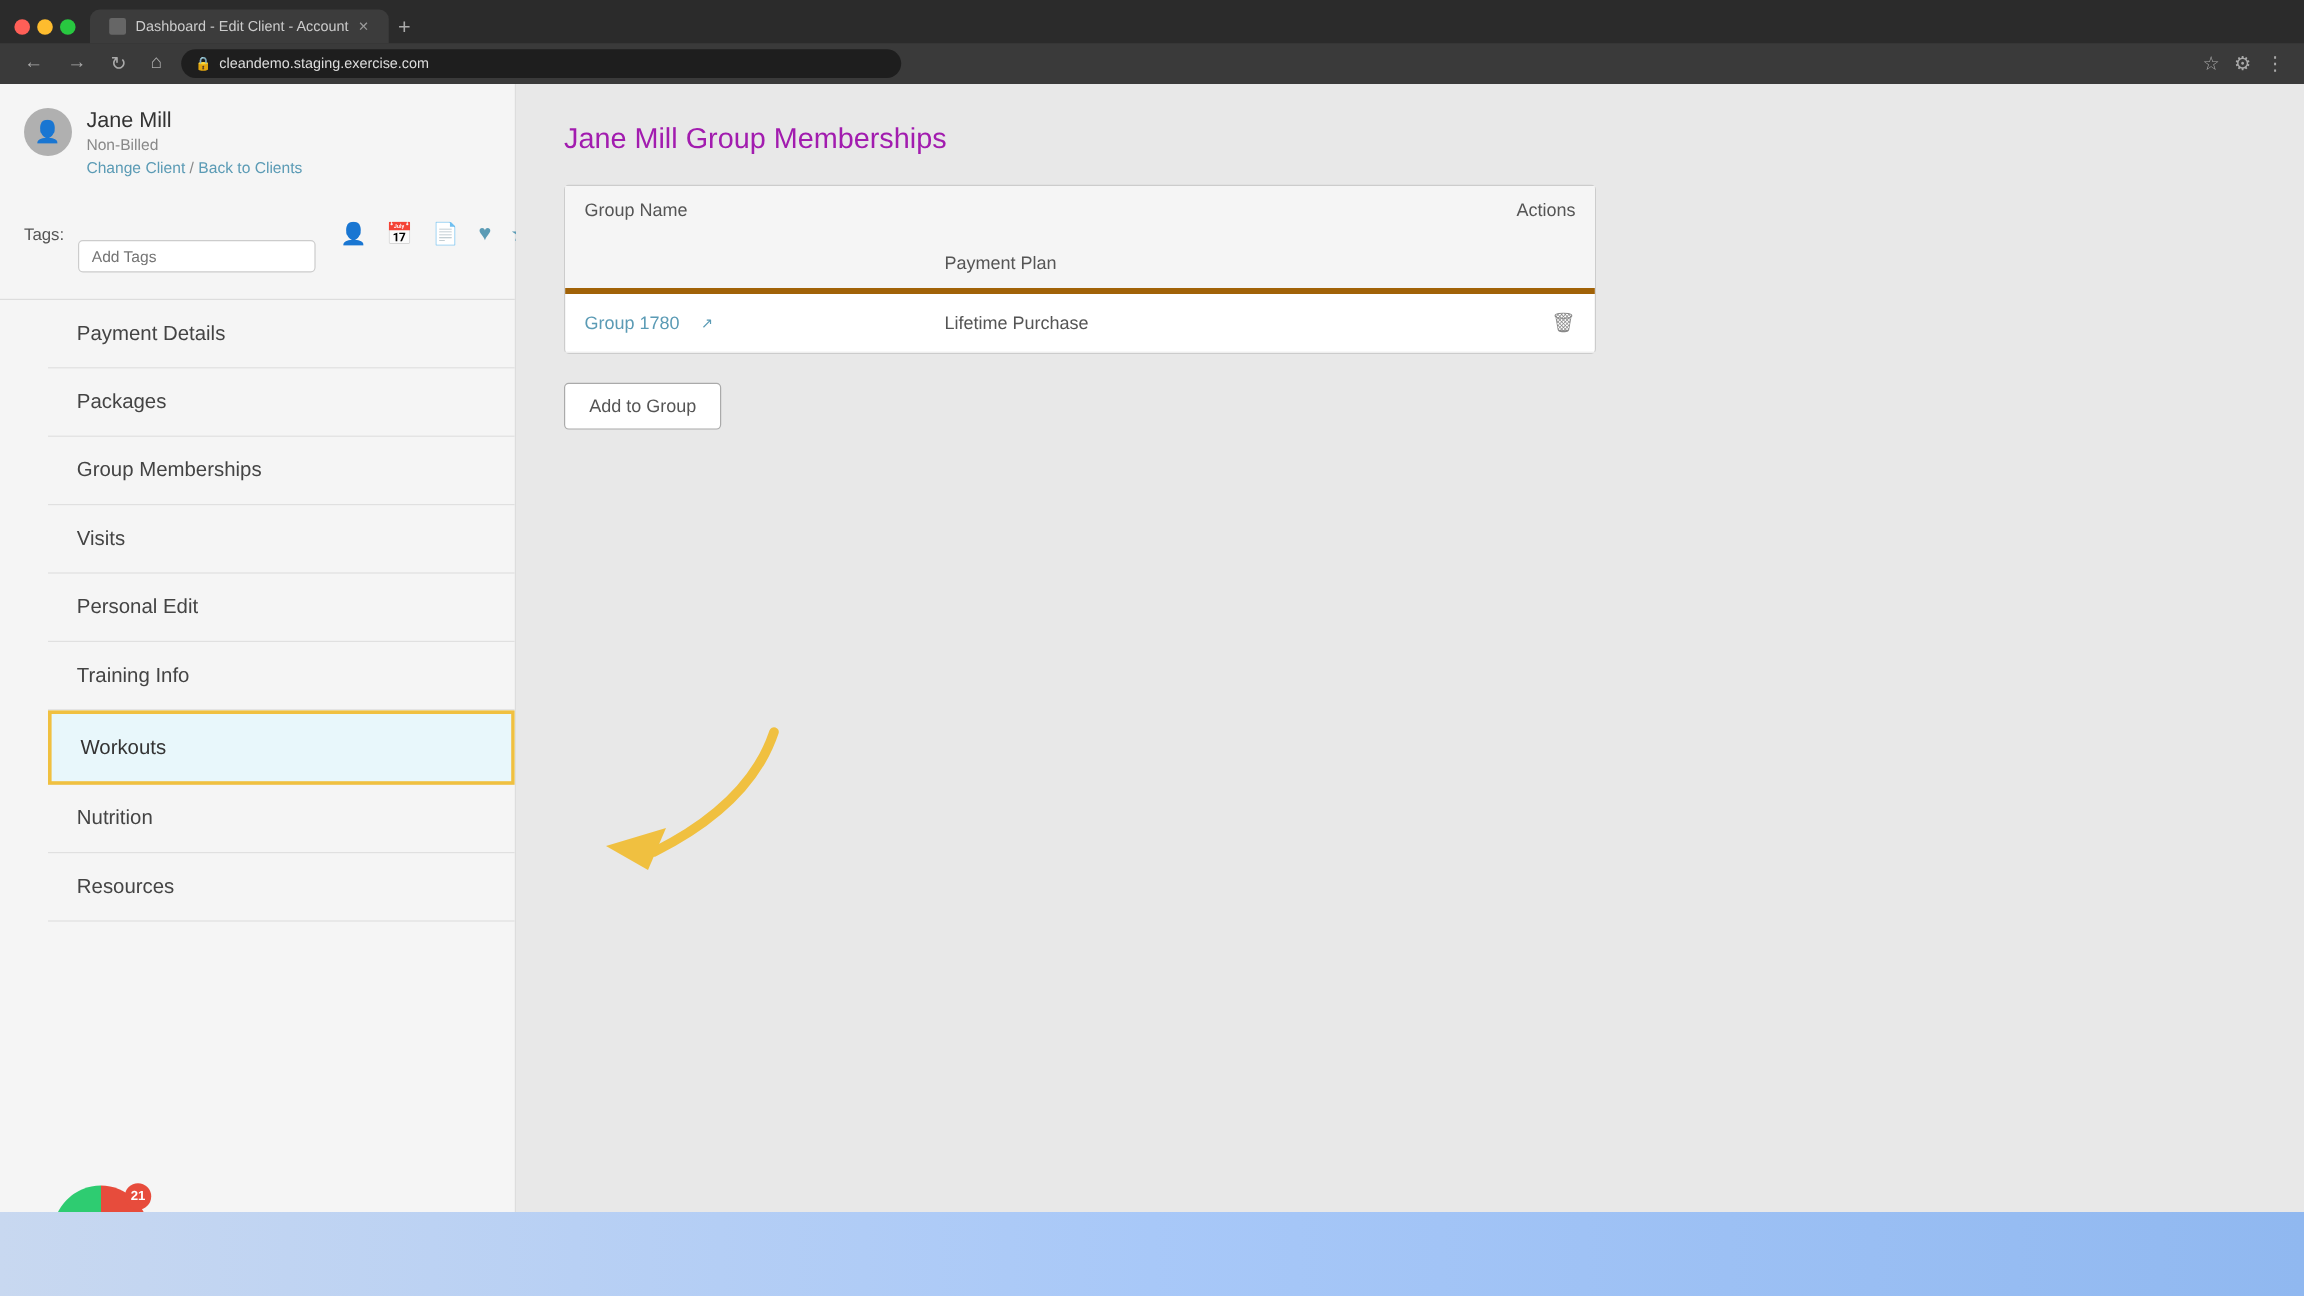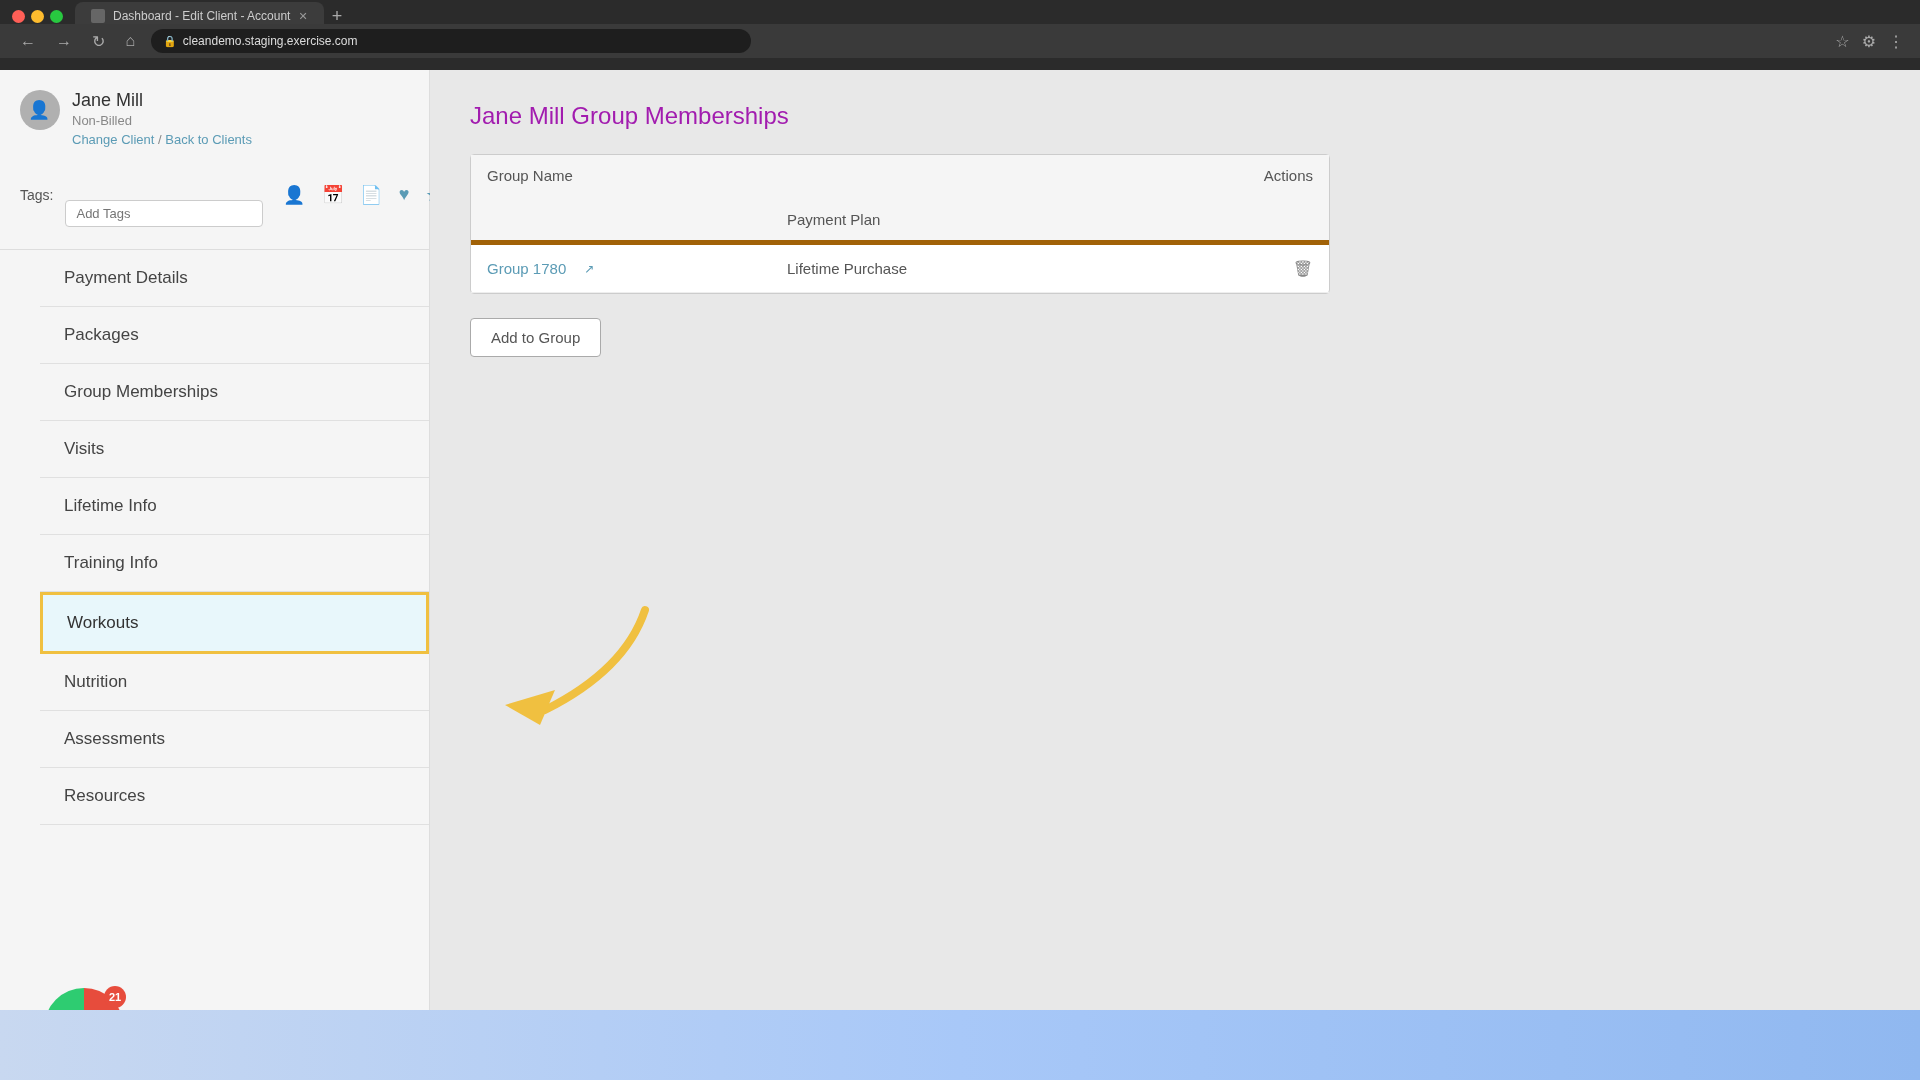--- a/index.html
+++ b/index.html
@@ -15,21 +15,21 @@
     .browser-chrome {
       background: #2b2b2b;
       height: 70px;
       display: flex;
       flex-direction: column;
     }
     .browser-tab-bar {
       display: flex;
       align-items: center;
       padding: 8px 12px 0;
-      height: 24px;
+      height: 36px;
       gap: 4px;
     }
     .traffic-lights {
       display: flex; gap: 6px; margin-right: 8px;
     }
     .traffic-light {
       width: 13px; height: 13px; border-radius: 50%;
     }
     .tl-red { background: #ff5f57; }
     .tl-yellow { background: #febc2e; }
@@ -376,33 +376,30 @@
         <div class="nav-item">
           <span>Packages</span>
         </div>
         <div class="nav-item">
           <span>Group Memberships</span>
         </div>
         <div class="nav-item">
           <span>Visits</span>
         </div>
         <div class="nav-item">
-          <span>Lifetime Info</span>
+          <span>Personal Edit</span>
         </div>
         <div class="nav-item">
           <span>Training Info</span>
         </div>
         <div class="nav-item active">
           <span>Workouts</span>
         </div>
         <div class="nav-item">
           <span>Nutrition</span>
-        </div>
-        <div class="nav-item">
-          <span>Assessments</span>
         </div>
         <div class="nav-item">
           <span>Resources</span>
         </div>
       </div>
     </div>
 
     <div class="main-content">
       <h1 class="page-title">Jane Mill Group Memberships</h1>
 

